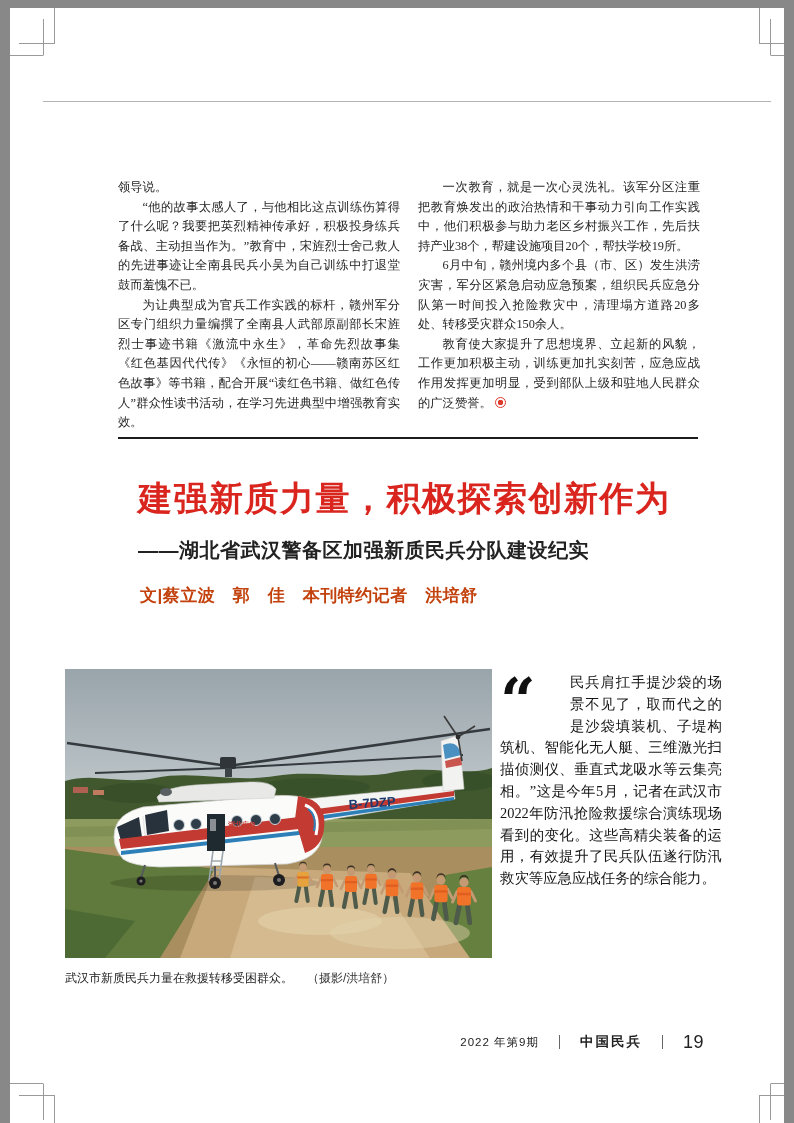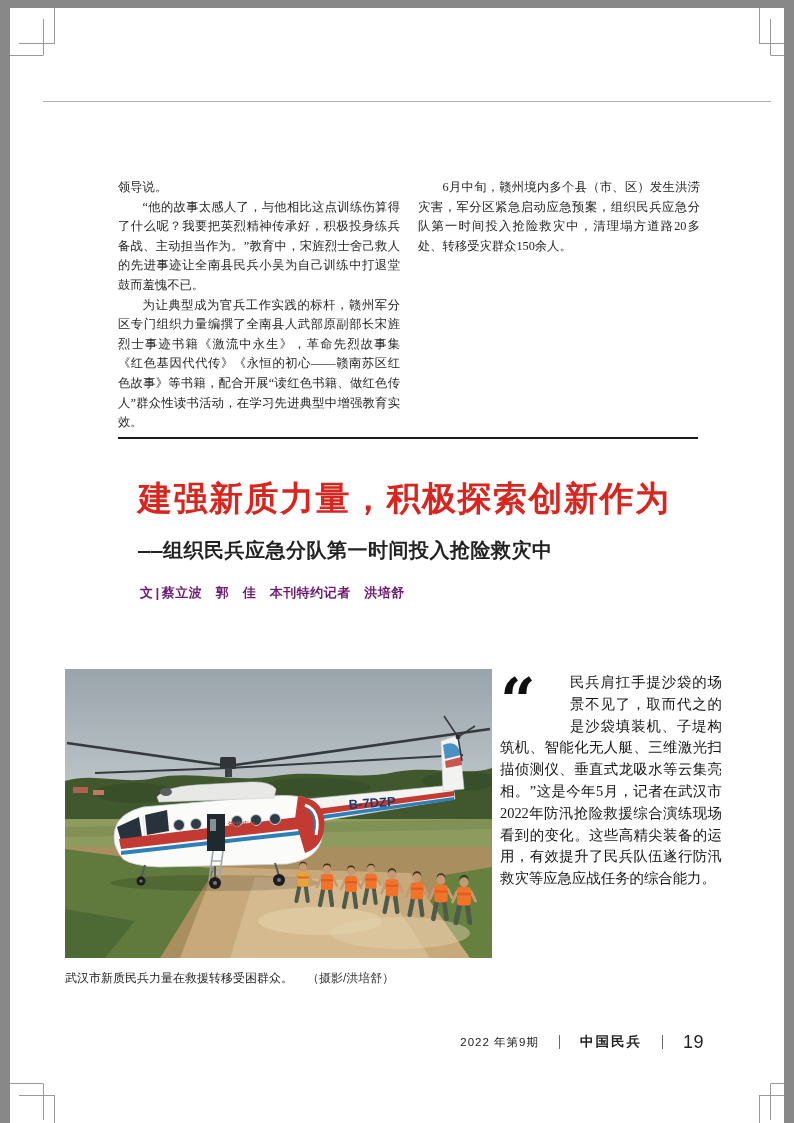--- a/index.html
+++ b/index.html
@@ -19,24 +19,24 @@
   .col p{margin:0;text-indent:2em;}
   .col p.no-indent{text-indent:0;}
   .end-mark{
     display:inline-block;width:9px;height:9px;border:1.5px solid #e03a2c;
     border-radius:50%;vertical-align:-1px;margin-left:3px;
     background:radial-gradient(circle at 50% 50%, #e03a2c 0 2.5px, transparent 3px);
   }
   
   .divider{position:absolute;left:108px;top:429px;width:580px;height:2px;background:#1c1c1c;}
   
-  .feature-head{position:absolute;left:128px;top:468px;width:580px;font-family:Liberation Mono, monospace;}
+  .feature-head{position:absolute;left:128px;top:468px;width:580px;font-family:Liberation Sans, sans-serif;}
   .feature-title{font-size:34px;font-weight:bold;letter-spacing:1.5px;color:#d9251d;margin:0;}
   .feature-subtitle{font-size:20px;font-weight:600;color:#222;margin:15px 0 0 0;letter-spacing:.5px;}
-  .feature-byline{font-size:13px;font-weight:bold;color:#701a75;margin:20px 0 0 2px;letter-spacing:.5px;}
+  .feature-byline{font-size:17px;font-weight:bold;color:#c2410c;margin:20px 0 0 2px;letter-spacing:.5px;}
   
   .photo{position:absolute;left:55px;top:661px;width:427px;height:289px;overflow:hidden;}
   .photo svg{display:block;}
   .caption{
     position:absolute;left:55px;top:962px;width:427px;text-align:left;
     font-family:"Liberation Sans", sans-serif;font-size:12px;color:#222;
   }
   .caption .credit{margin-left:14px;color:#333;}
   
   .feature-col{
@@ -94,29 +94,31 @@
     </g>
   </svg>
 
   <div class="columns">
     <div class="col">
       <p class="no-indent">领导说。</p>
       <p>“他的故事太感人了，与他相比这点训练伤算得了什么呢？我要把英烈精神传承好，积极投身练兵备战、主动担当作为。”教育中，宋旌烈士舍己救人的先进事迹让全南县民兵小吴为自己训练中打退堂鼓而羞愧不已。</p>
       <p>为让典型成为官兵工作实践的标杆，赣州军分区专门组织力量编撰了全南县人武部原副部长宋旌烈士事迹书籍《激流中永生》，革命先烈故事集《红色基因代代传》《永恒的初心——赣南苏区红色故事》等书籍，配合开展“读红色书籍、做红色传人”群众性读书活动，在学习先进典型中增强教育实效。</p>
     </div>
     <div class="col">
+      <p>一次教育，就是一次心灵洗礼。该军分区注重把教育焕发出的政治热情和干事动力引向工作实践中，他们积极参与助力老区乡村振兴工作，先后扶持产业38个，帮建设施项目20个，帮扶学校19所。</p>
       <p>6月中旬，赣州境内多个县（市、区）发生洪涝灾害，军分区紧急启动应急预案，组织民兵应急分队第一时间投入抢险救灾中，清理塌方道路20多处、转移受灾群众150余人。</p>
+      <p><span>教育使大家提升了思想境界、立起新的风貌，工作更加积极主动，训练更加扎实刻苦，应急应战作用发挥更加明显，受到部队上级和驻地人民群众的广泛赞誉。</span><span class="end-mark"></span></p>
     </div>
   </div>
 
   <div class="divider"></div>
 
   <div class="feature-head">
     <h1 class="feature-title">建强新质力量，积极探索创新作为</h1>
-    <h2 class="feature-subtitle">——组织民兵应急分队第一时间投入抢险救灾中</h2>
+    <h2 class="feature-subtitle">——湖北省武汉警备区加强新质民兵分队建设纪实</h2>
     <div class="feature-byline">文|蔡立波　郭　佳　本刊特约记者　洪培舒</div>
   </div>
 
   <div class="photo">
     <svg width="427" height="289" viewBox="0 0 427 289">
       <defs>
         <linearGradient id="sky" x1="0" y1="0" x2="0" y2="1">
           <stop offset="0" stop-color="#99a4ab"></stop>
             <stop offset="1" stop-color="#c9d0d2"></stop>
         </linearGradient>

